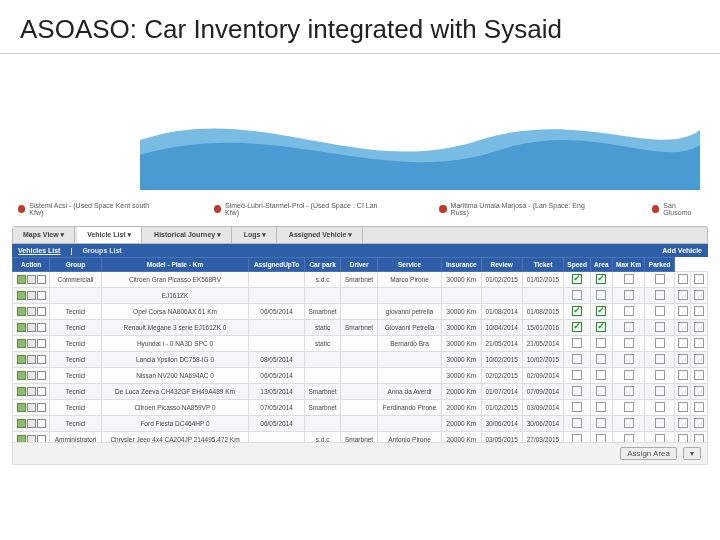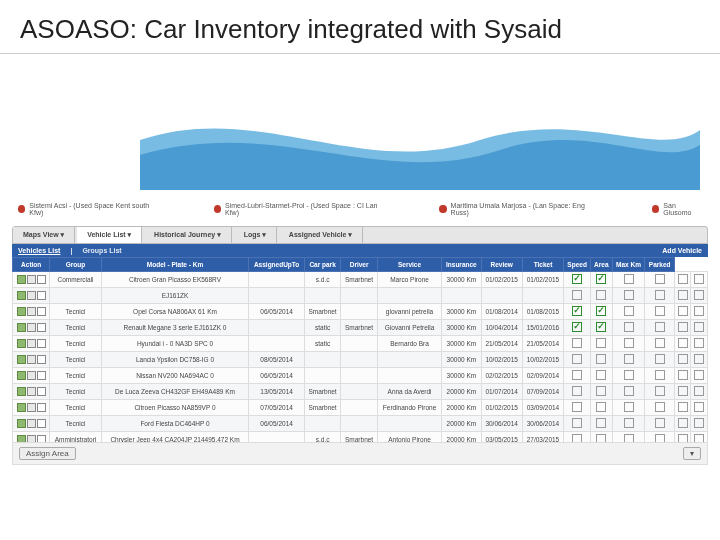--- a/index.html
+++ b/index.html
@@ -26,21 +26,21 @@
 thead th{background:#2f5ea8;color:#fff;font-weight:700;text-align:center;padding:3px 2px;border:1px solid #4a72b5;white-space:nowrap}
 tbody td{border:1px solid #ddd;padding:2px 2px;text-align:center;color:#444;background:#fcfcfc;white-space:nowrap}
 tbody tr:nth-child(even) td{background:#f4f6f8}
 .action-cell{display:flex;gap:1px;justify-content:center}
 .ic{width:9px;height:9px;display:inline-block;border:1px solid #888;background:#fff}
 .ic.edit{background:#8fb96f;border-color:#5e8a3f}
 .ic.del{background:#e8e8e8}
 .chk{width:10px;height:10px;border:1.5px solid #2b8a2b;display:inline-block;position:relative}
 .chk.on::after{content:"✓";position:absolute;top:-2px;left:0;color:#2b8a2b;font-size:9px;font-weight:700}
 .chk.g{border-color:#999}
-.footer{position:absolute;bottom:58px;left:12px;right:12px;display:flex;justify-content:space-between;gap:6px;font-size:8px;color:#555;padding:4px 6px;background:#f2f2f2;border:1px solid #ddd}
+.footer{position:absolute;bottom:58px;left:12px;right:12px;display:flex;justify-content:flex-end;gap:6px;font-size:8px;color:#555;padding:4px 6px;background:#f2f2f2;border:1px solid #ddd}
 .footer .btn{border:1px solid #aaa;background:#eee;padding:1px 6px;border-radius:2px}
 </style>
 </head>
 <body>
 
 <div class="slide">
   <div class="title">ASOASO: Car Inventory integrated with Sysaid</div>
   <div class="wave">
     <svg viewBox="0 0 560 90" preserveAspectRatio="none">
       <path d="M0,40 C120,0 220,80 340,40 C440,8 520,60 560,30 L560,90 L0,90 Z" fill="#3fa0d8" opacity="0.7"></path>

